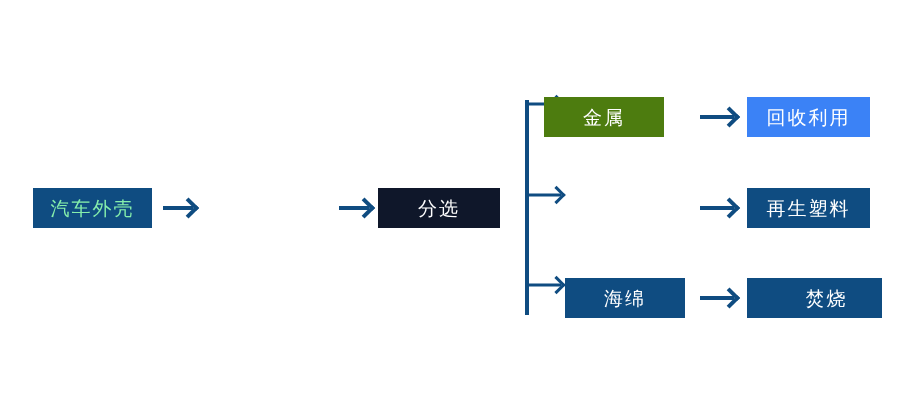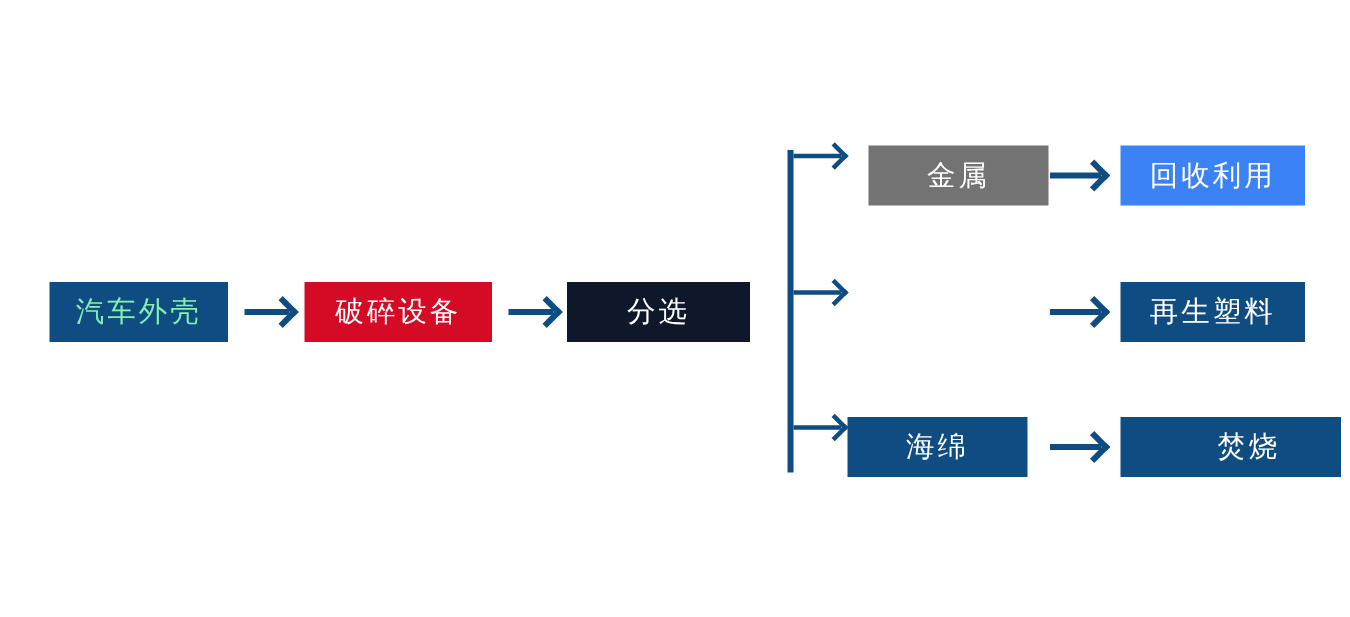--- a/index.html
+++ b/index.html
@@ -123,34 +123,31 @@
       <div class="shaft" style="width: 34px; background: rgb(15, 76, 129);"></div>
       <div class="head" style="left: 22px; border-top-color: rgb(15, 76, 129); border-right-color: rgb(15, 76, 129);"></div>
     </div>
     <div class="arrow" style="left: 700px; top: 285px; width: 34px;">
       <div class="shaft" style="width: 34px; background: rgb(15, 76, 129);"></div>
       <div class="head" style="left: 22px; border-top-color: rgb(15, 76, 129); border-right-color: rgb(15, 76, 129);"></div>
     </div>
     <div class="node blue" style="left: 33px; top: 188px; width: 119px; height: 40px; background: rgb(15, 76, 129); color: #86efac;">
       <span>汽车外壳</span>
     </div>
-    <div class="node red" style="left: 203px; top: 188px; width: 125px; height: 40px; background: rgb(213, 10, 36); color: rgb(255, 255, 255);">
-      <span>破碎设备</span>
-    </div>
     <div class="node blue" style="left: 378px; top: 188px; width: 122px; height: 40px; background: #0f172a; color: rgb(255, 255, 255);">
       <span>分选</span>
     </div>
-    <div class="node blue" style="left: 579px; top: 97px; width: 120px; height: 40px; background: #737373; color: rgb(255, 255, 255);">
+    <div class="node blue" style="left: 544px; top: 97px; width: 120px; height: 40px; background: #4d7c0f; color: rgb(255, 255, 255);">
       <span>金属</span>
     </div>
     <div class="node blue" style="left: 565px; top: 278px; width: 120px; height: 40px; background: rgb(15, 76, 129); color: rgb(255, 255, 255); text-align: center;">
       <span>海绵</span>
     </div>
     <div class="node blue" style="left: 747px; top: 97px; width: 123px; height: 40px; background: #3b82f6; color: rgb(255, 255, 255);">
       <span>回收利用</span>
     </div>
     <div class="node blue" style="left: 747px; top: 188px; width: 123px; height: 40px; background: rgb(15, 76, 129); color: rgb(255, 255, 255);">
       <span>再生塑料</span>
     </div>
-    <div class="node blue" style="left: 747px; top: 278px; width: 147px; height: 40px; background: rgb(15, 76, 129); color: rgb(255, 255, 255); padding-left: 24px;">
+    <div class="node blue" style="left: 747px; top: 278px; width: 135px; height: 40px; background: rgb(15, 76, 129); color: rgb(255, 255, 255); padding-left: 24px;">
       <span>焚烧</span>
     </div>
   </div>
 
 </body></html>

